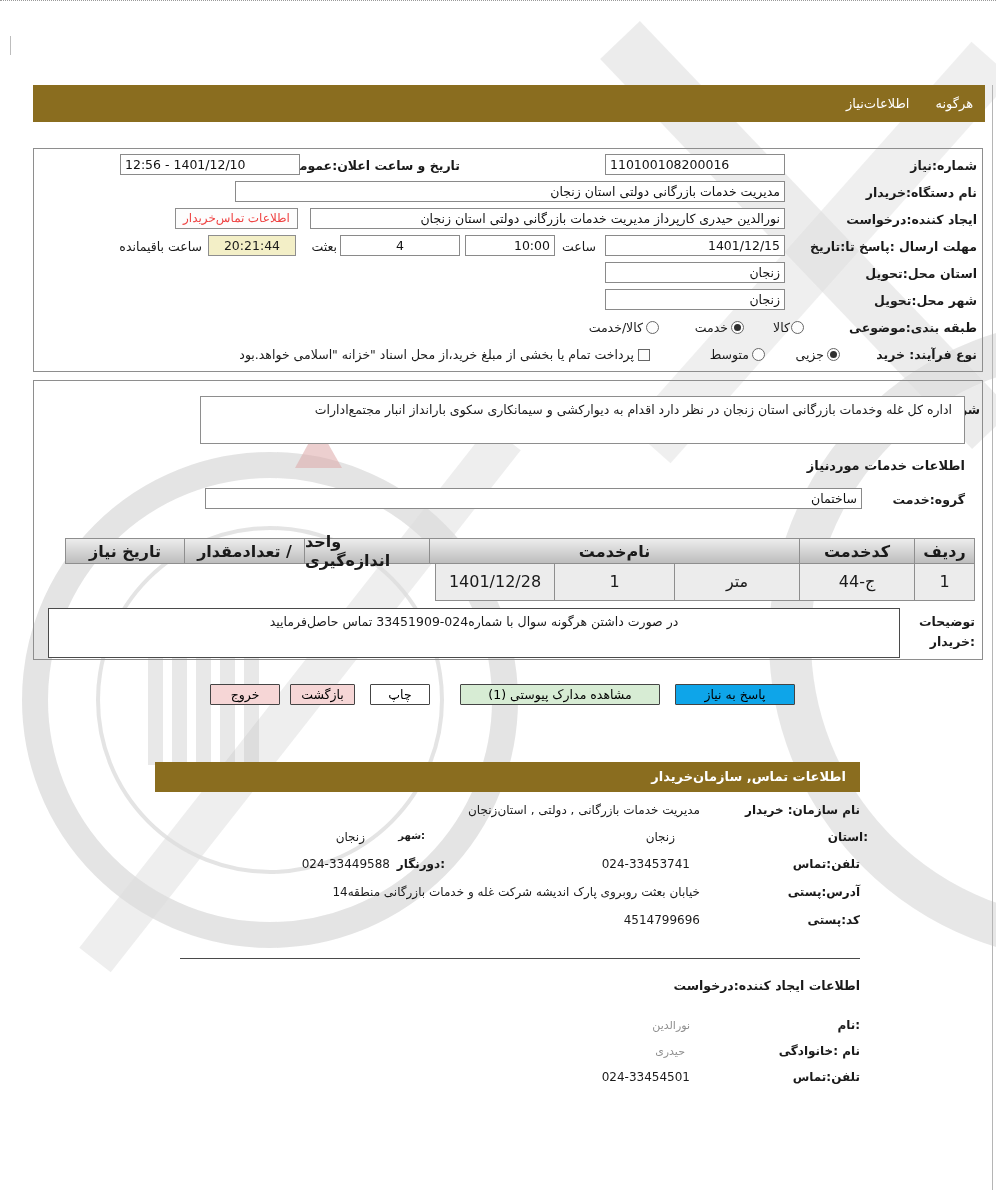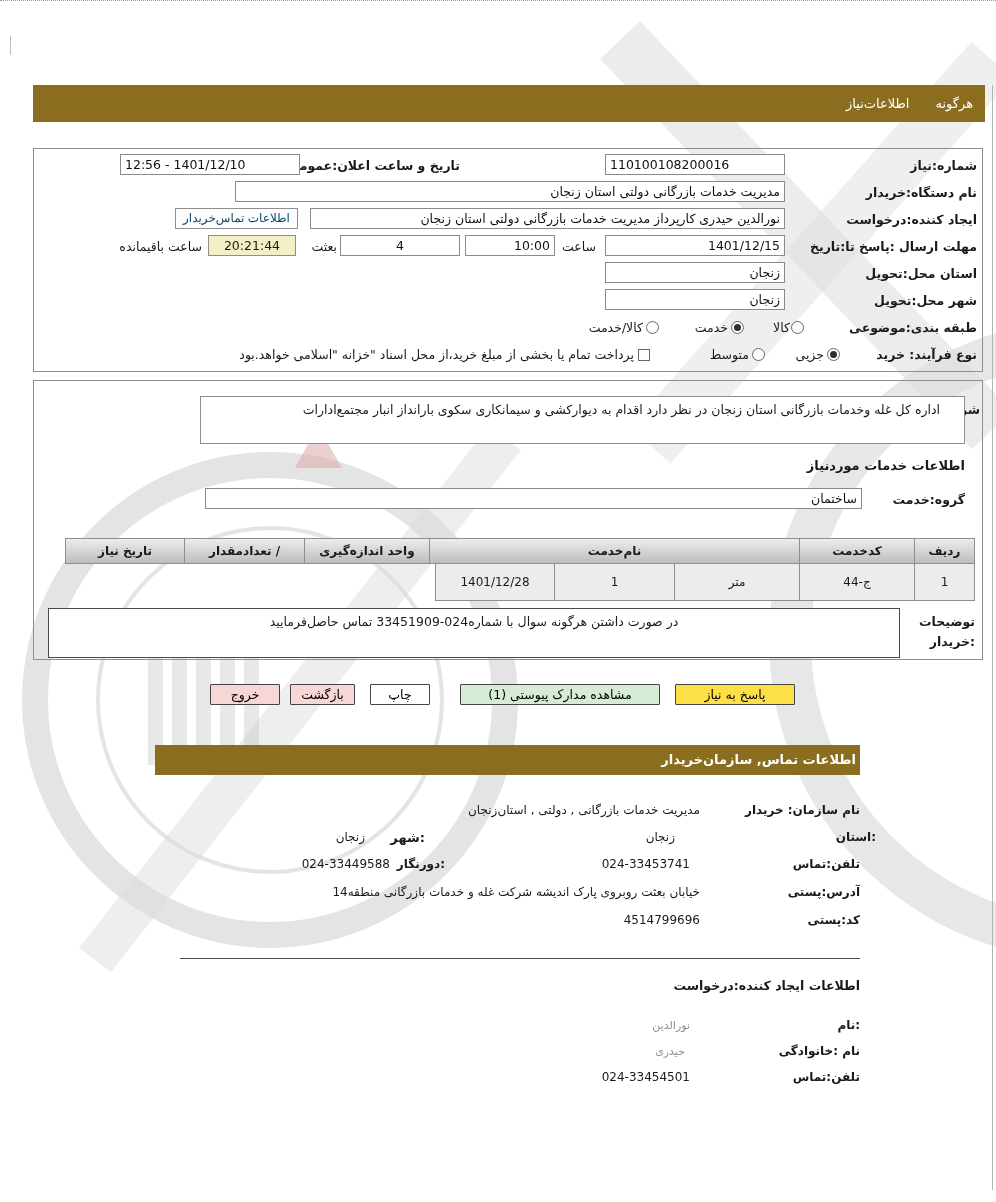--- a/index.html
+++ b/index.html
@@ -13,25 +13,25 @@
   .inp.rtl{direction:rtl;text-align:right}
   .inp.ltr{direction:ltr;text-align:left}
   .inp.center{text-align:center}
   .bar{background:#8a6d1f;color:#fff}
   .box{border:1px solid #8e8e8e;background:transparent}
   .radio{display:inline-block;width:13px;height:13px;border:1px solid #666;border-radius:50%;background:#fdfdfd;vertical-align:middle}
   .radio.checked::after{content:"";display:block;width:7px;height:7px;border-radius:50%;background:#2f2f2f;margin:2px}
   .checkbox{display:inline-block;width:12px;height:12px;border:1px solid #666;background:#fdfdfd;vertical-align:middle}
   .btn{position:absolute;height:21px;border:1px solid #444;font-size:12.5px;font-family:inherit;text-align:center;line-height:19px;cursor:pointer;border-radius:1px}
   .tbl-row{display:flex;direction:rtl}
-  .cell{border:1px solid #8e8e8e;border-left:none;font-size:12px;display:flex;align-items:center;justify-content:center;text-align:right}
+  .cell{border:1px solid #8e8e8e;border-left:none;font-size:16px;display:flex;align-items:center;justify-content:center;text-align:left}
   .cell:last-child{border-left:1px solid #8e8e8e}
   .tbl-head .cell{background:linear-gradient(#ededed,#bdbdbd);font-weight:bold;height:26px}
   .tbl-body .cell{background:#ececec;height:38px;line-height:1.35}
-  .link-btn{position:absolute;height:21px;border:1px solid #8e8e8e;background:#fdfdfd;color:#0c4a6e;font-size:12px;text-align:center;line-height:19px;cursor:pointer}
+  .link-btn{position:absolute;height:21px;border:1px solid #8e8e8e;background:#fdfdfd;color:#ef4444;font-size:12px;text-align:center;line-height:19px;cursor:pointer}
   .hl{background:#f3efc7;border:1px solid #8e8e8e;font-size:12.5px;text-align:center;line-height:19px;height:21px}
   .wm{pointer-events:none}
 </style>
 </head>
 <body>
 
 <div id="page">
 
   <svg class="abs wm" style="left:0;top:0;z-index:0" width="996" height="1202" viewBox="0 0 996 1202">
     <g stroke="#c2c2c2" fill="none" opacity="0.55">
@@ -102,21 +102,21 @@
   <span class="abs radio checked" style="left:827px;top:348px;z-index:2"></span>
   <span class="abs txt" style="right:172px;top:347px;z-index:2">جزیی</span>
   <span class="abs radio" style="left:752px;top:348px;z-index:2"></span>
   <span class="abs txt" style="right:247px;top:347px;z-index:2">متوسط</span>
   <span class="abs checkbox" style="left:638px;top:349px;z-index:2"></span>
   <span class="abs txt" style="right:362px;top:347px;z-index:2">پرداخت تمام یا بخشی از مبلغ خرید،از محل اسناد "خزانه "اسلامی خواهد.بود</span>
 
   <div class="abs box" style="left:33px;top:380px;width:950px;height:280px;z-index:1"></div>
 
   <span class="abs lbl" style="right:16px;top:402px;z-index:2">شرح کلی:نیاز</span>
-  <div class="abs" style="left:200px;top:396px;width:765px;height:48px;border:1px solid #8e8e8e;background:#fff;font-size:12.5px;line-height:1.6;padding:3px 24px;z-index:2;overflow:hidden">اداره کل غله وخدمات بازرگانی استان زنجان در نظر دارد اقدام به دیوارکشی و سیمانکاری سکوی بارانداز انبار مجتمع‌ادارات</div>
+  <div class="abs" style="left:200px;top:396px;width:765px;height:48px;border:1px solid #8e8e8e;background:#fff;font-size:12.5px;line-height:1.6;padding:3px 12px;z-index:2;overflow:hidden">اداره کل غله وخدمات بازرگانی استان زنجان در نظر دارد اقدام به دیوارکشی و سیمانکاری سکوی بارانداز انبار مجتمع‌ادارات</div>
 
   <span class="abs lbl" style="right:31px;top:458px;font-size:13px;z-index:2">اطلاعات خدمات موردنیاز</span>
 
   <span class="abs lbl" style="right:31px;top:492px;z-index:2">گروه:خدمت</span>
   <input class="inp rtl" readonly="" style="left: 205px; top: 488px; width: 657px; z-index: 2;" value="ساختمان">
 
   <div class="abs" style="left:65px;top:538px;width:910px;z-index:2">
     <div class="tbl-row tbl-head">
       <div class="cell" style="width:60px">ردیف</div>
       <div class="cell" style="width:115px">کدخدمت</div>
@@ -135,34 +135,34 @@
   </div>
 
   <div class="abs lbl" style="right:21px;top:612px;z-index:2;line-height:1.6">
     <span style="display:block">توضیحات</span>
     <span style="display:block">:خریدار</span>
   </div>
   <div class="abs" style="left:48px;top:608px;width:852px;height:50px;border:1px solid #4a4a4a;background:#fff;font-size:12.5px;line-height:1.8;text-align:center;padding-top:2px;z-index:2">
     <span style="display:block">در صورت داشتن هرگونه سوال با شماره024-33451909 تماس حاصل‌فرمایید</span>
   </div>
 
-  <button class="btn" style="left:675px;top:684px;width:120px;background:#fde047;z-index:2">پاسخ به نیاز</button>
+  <button class="btn" style="left:675px;top:684px;width:120px;background:#0ea5e9;z-index:2">پاسخ به نیاز</button>
   <button class="btn" style="left:460px;top:684px;width:200px;background:#d7ecd4;z-index:2">مشاهده مدارک پیوستی (1)</button>
   <button class="btn" style="left:370px;top:684px;width:60px;background:#ffffff;z-index:2">چاپ</button>
   <button class="btn" style="left:290px;top:684px;width:65px;background:#f6d6d6;z-index:2">بازگشت</button>
   <button class="btn" style="left:210px;top:684px;width:70px;background:#f6d6d6;z-index:2">خروج</button>
 
-  <div class="abs bar" style="left:155px;top:745px;width:705px;height:30px;line-height:30px;font-size:13px;font-weight:bold;padding-right:4px;z-index:2">اطلاعات  تماس, سازمان‌خریدار</div>
+  <div class="abs bar" style="left:155px;top:762px;width:705px;height:30px;line-height:30px;font-size:13px;font-weight:bold;padding-right:14px;z-index:2">اطلاعات  تماس, سازمان‌خریدار</div>
 
   <span class="abs lbl" style="right:136px;top:803px;font-size:12px;z-index:2">نام سازمان: خریدار</span>
   <span class="abs txt" style="right:296px;top:803px;font-size:12px;z-index:2">مدیریت  خدمات بازرگانی , دولتی , استان‌زنجان</span>
 
-  <span class="abs lbl" style="right:120px;top:830px;font-size:12px;z-index:2">:استان</span>
+  <span class="abs lbl" style="right:128px;top:830px;font-size:12px;z-index:2">:استان</span>
   <span class="abs txt" style="right:321px;top:830px;font-size:12px;z-index:2">زنجان</span>
-  <span class="abs lbl" style="right:571px;top:830px;font-size:13px;z-index:2">:شهر</span>
+  <span class="abs lbl" style="right:571px;top:830px;font-size:10px;z-index:2">:شهر</span>
   <span class="abs txt" style="right:631px;top:830px;font-size:12px;z-index:2">زنجان</span>
 
   <span class="abs lbl" style="right:136px;top:857px;font-size:12px;z-index:2">تلفن:تماس</span>
   <span class="abs txt" style="right:306px;top:857px;font-size:12px;direction:ltr;z-index:2">024-33453741</span>
   <span class="abs lbl" style="right:551px;top:857px;font-size:12px;z-index:2">:دورنگار</span>
   <span class="abs txt" style="right:606px;top:857px;font-size:12px;direction:ltr;z-index:2">024-33449588</span>
 
   <span class="abs lbl" style="right:136px;top:885px;font-size:12px;z-index:2">آدرس:پستی</span>
   <span class="abs txt" style="right:296px;top:885px;font-size:12px;z-index:2">خیابان بعثت روبروی پارک اندیشه شرکت غله و  خدمات بازرگانی منطقه14</span>
 

